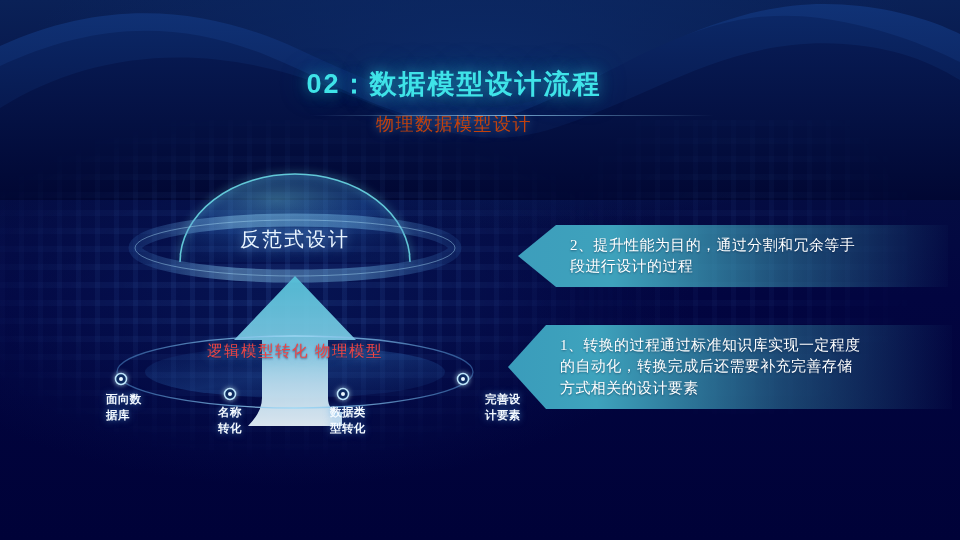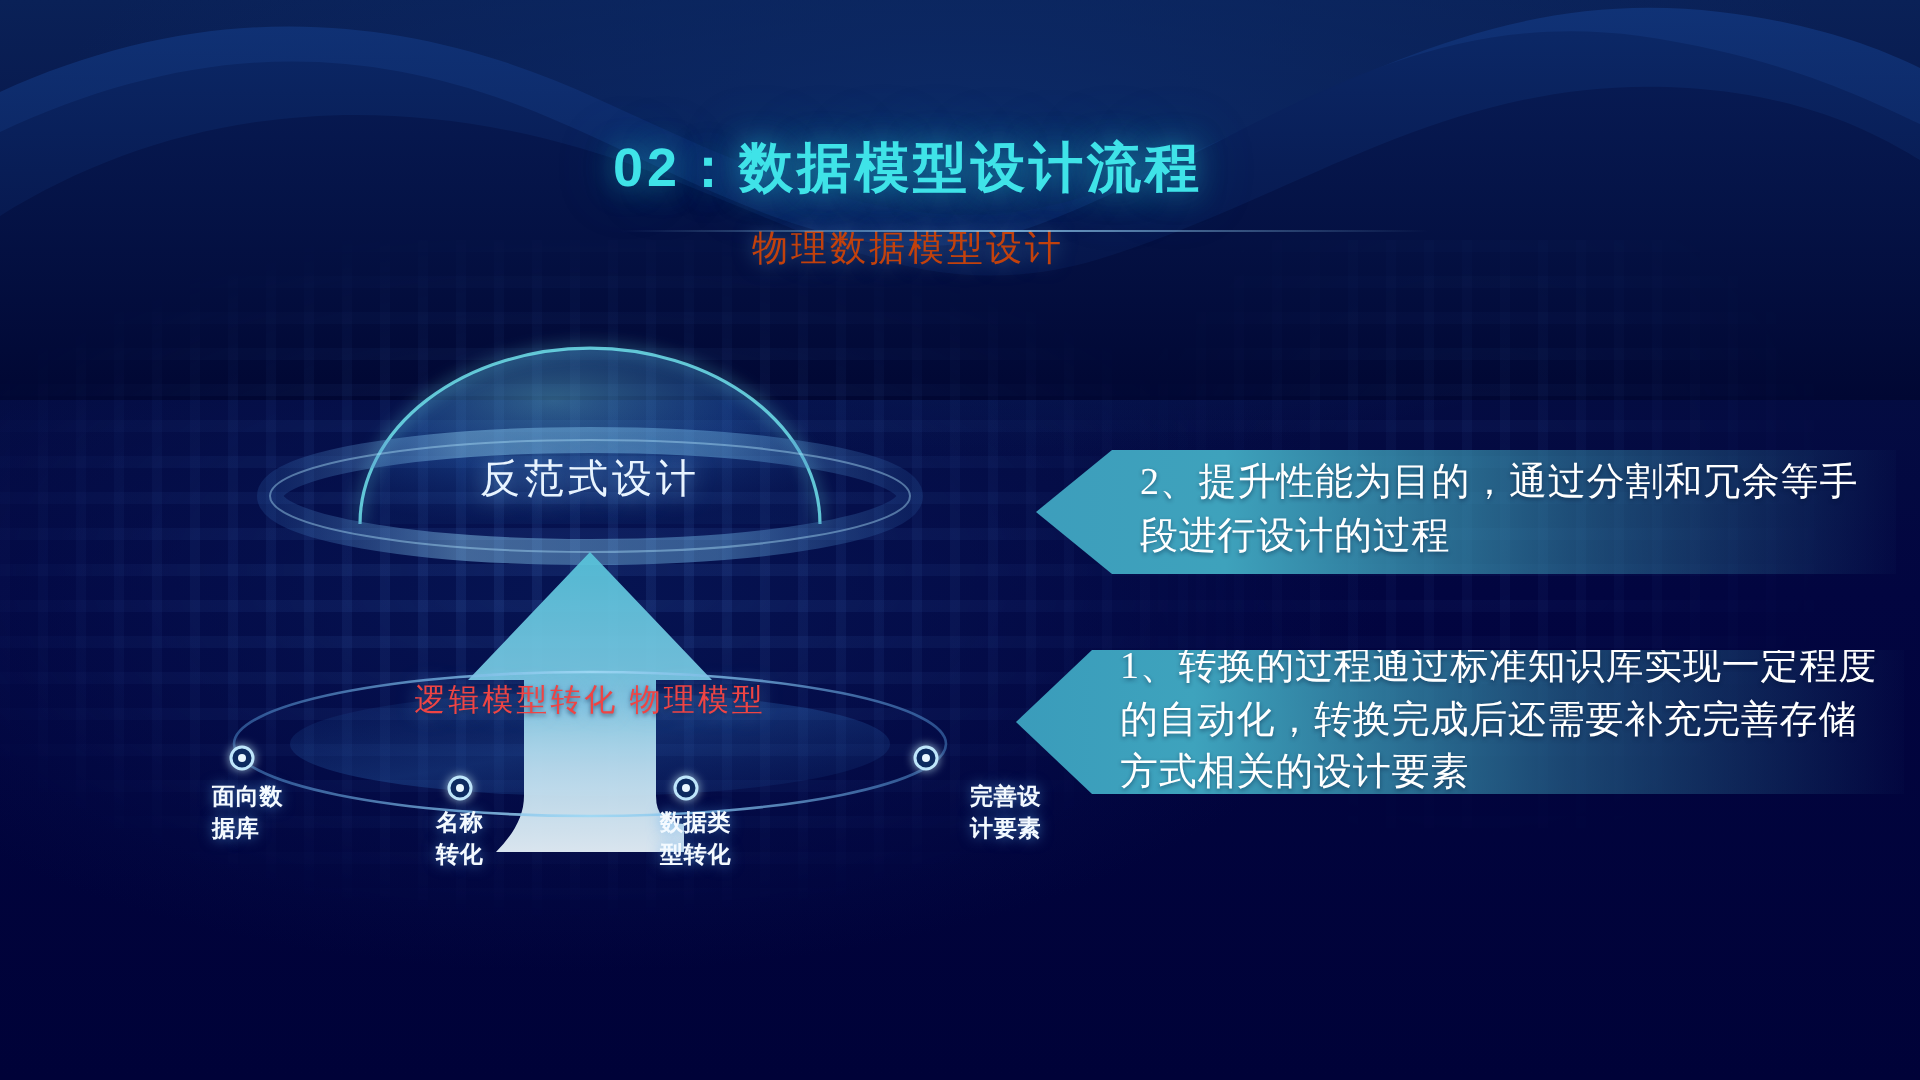--- a/index.html
+++ b/index.html
@@ -121,28 +121,28 @@
     -webkit-clip-path: polygon(38px 0, 100% 0, 100% 100%, 38px 100%, 0 50%);
             clip-path: polygon(38px 0, 100% 0, 100% 100%, 38px 100%, 0 50%);
   }
   .banner-2 {
     left: 518px; top: 225px;
     width: 430px; height: 62px;
     background: linear-gradient(90deg, #3d9ebc 0%, #3ea2bc 22%, rgba(52,135,165,0.55) 62%, rgba(30,70,120,0.05) 100%);
   }
   .banner-1 {
     left: 508px; top: 325px;
-    width: 444px; height: 72px;
+    width: 444px; height: 84px;
     background: linear-gradient(90deg, #3a9cbb 0%, #3ea3bd 20%, rgba(52,135,165,0.5) 62%, rgba(30,70,120,0.04) 100%);
   }
   .banner-text {
     padding-left: 52px;
     padding-right: 6px;
     font-family: "Liberation Serif", serif;
-    font-size: 19px;
+    font-size: 15px;
     line-height: 1.42;
     color: #ffffff;
     letter-spacing: 0.4px;
     white-space: pre-line;
     text-shadow: 0 1px 2px rgba(0,20,50,0.45);
   }
 </style>
 </head>
 <body>
 

